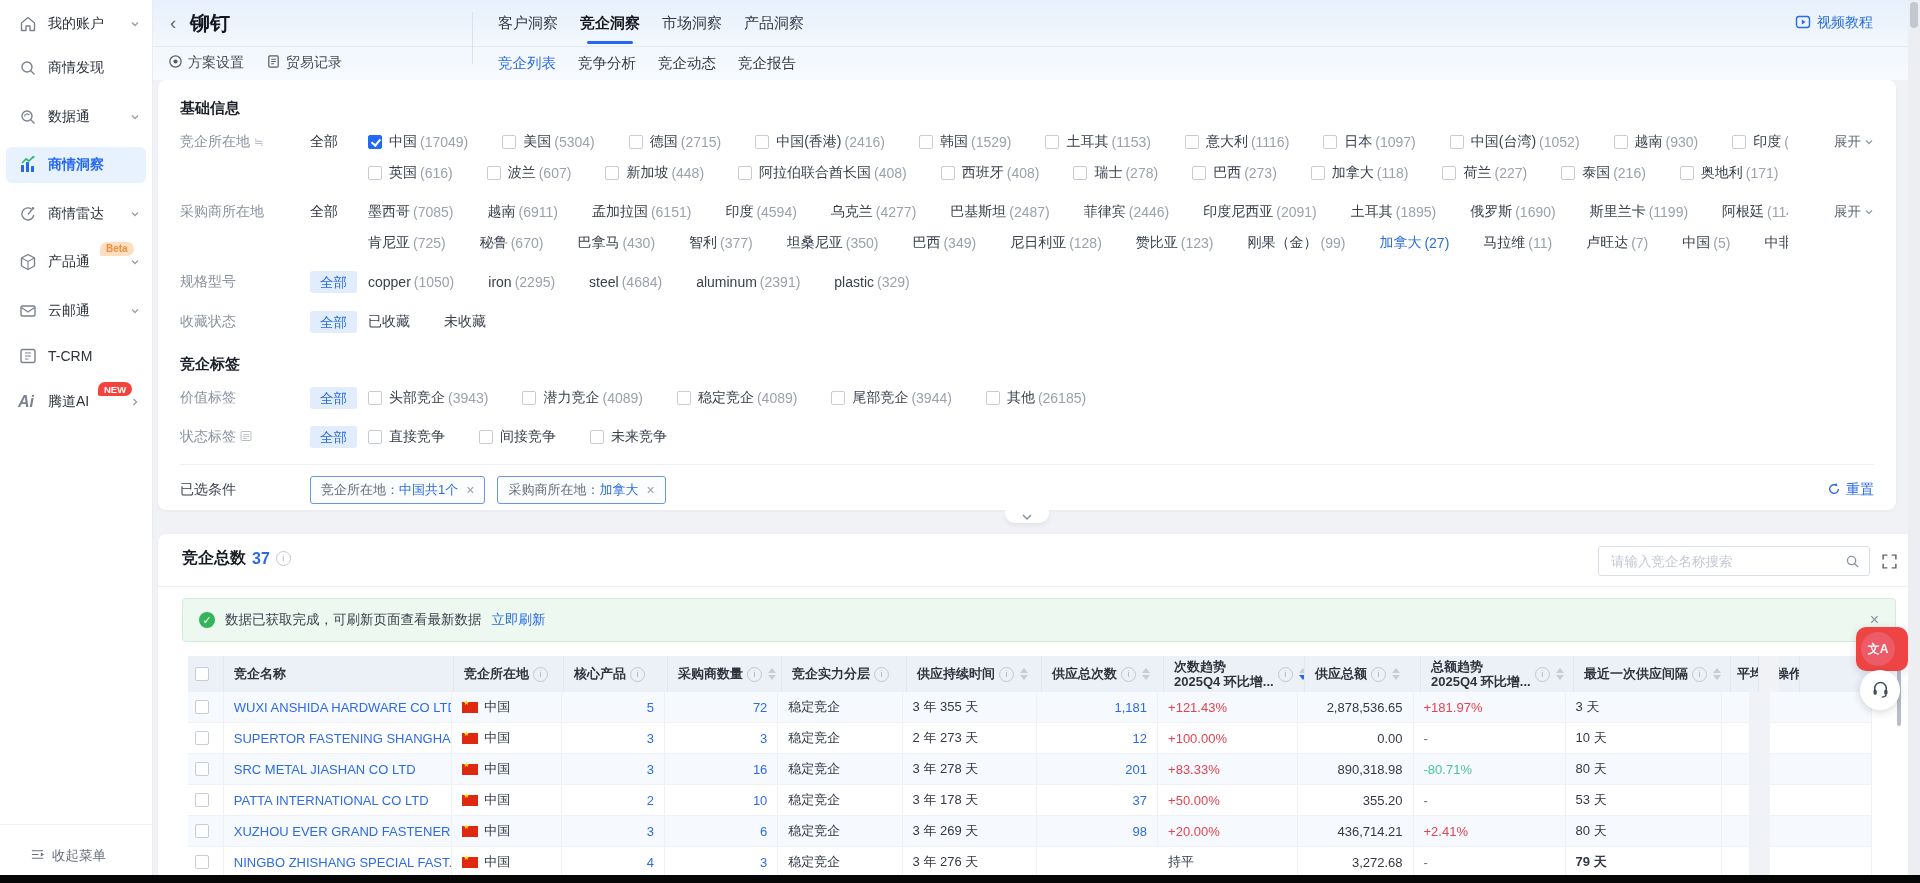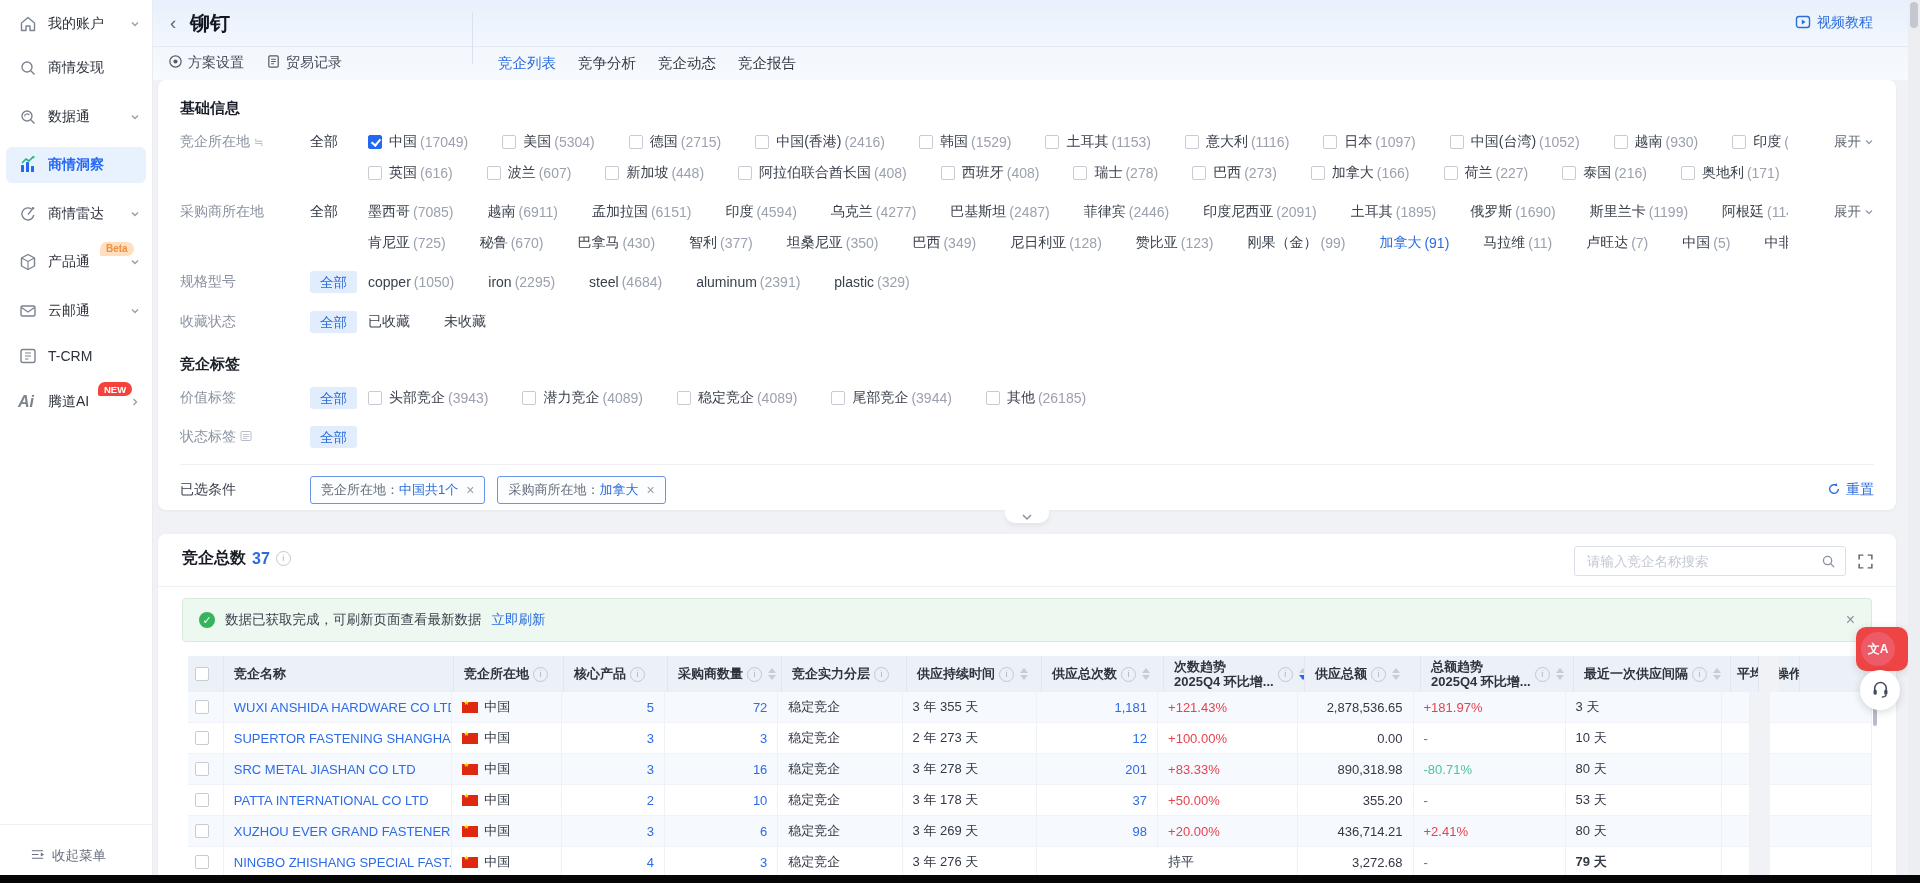--- a/index.html
+++ b/index.html
@@ -78,21 +78,21 @@
   .chip .pre{color:#666d79;}
   .chip .val{color:#2b6cde;}
   .chip .x{margin-left:8px;color:#98a0ad;font-size:14px;cursor:pointer;}
   .reset{position:absolute;right:0;top:0;height:30px;display:flex;align-items:center;gap:5px;
          color:#2b6cde;font-size:14px;cursor:pointer;}
   #notch{position:absolute;left:1005px;top:510px;width:44px;height:13px;background:#fff;
          border-radius:0 0 10px 10px;box-shadow:0 3px 4px rgba(30,40,60,.06);display:flex;
          align-items:center;justify-content:center;z-index:2;cursor:pointer;}
 
   
-  #tablePanel{left:158px;top:534px;width:1738px;height:349px;border-radius:8px 8px 0 0;}
+  #tablePanel{left:158px;top:534px;width:1738px;height:349px;border-radius:8px 8px 0 0;padding-left:24px;}
   .tp-head{position:absolute;top:14px;left:24px;display:flex;align-items:center;gap:6px;}
   .tp-title{font-size:16px;font-weight:700;color:#181c24;}
   .tp-count{font-size:16px;font-weight:700;color:#2b6cde;}
   .search-wrap{position:absolute;top:12px;right:50px;width:272px;height:30px;border:1px solid #dadfe8;
                border-radius:3px;background:#fff;display:flex;align-items:center;box-sizing:border-box;}
   .search-input{border:0;outline:0;flex:1;padding:0 8px 0 12px;font-size:13.5px;color:#333;background:transparent;}
   .search-input::placeholder{color:#c3c8d2;}
   .search-ico{margin-right:9px;display:flex;}
   .fs-btn{position:absolute;top:19px;right:22px;display:flex;cursor:pointer;}
   .tp-divider{position:absolute;top:52px;left:0;right:0;height:1px;background:#eef0f4;}
@@ -278,20 +278,26 @@
           </svg></span>
       <span>收起菜单</span>
     </div>
   </nav>
 
   <header id="header">
     <div class="h-row1">
       <span class="back">‹</span>
       <span class="pg-title">铆钉</span>
       <div class="h-divider"></div>
+      <div class="tabs" id="tabs">
+          <div class="tab">客户洞察</div>
+          <div class="tab active">竞企洞察</div>
+          <div class="tab">市场洞察</div>
+          <div class="tab">产品洞察</div>
+        </div>
       <div class="video-link">
         <span class="icn"><svg width="16" height="16" viewBox="0 0 16 16">
               <rect x="1.5" y="2.5" width="13" height="11" rx="2.5" fill="none" stroke="#2b6cde" stroke-width="1.4"></rect>
               <path d="M6.8 5.6v4.8L10.6 8z" fill="#2b6cde"></path>
             </svg></span>
         <span>视频教程</span>
       </div>
     </div>
     <div class="h-row2">
       <div class="toolbar" id="toolbar">
@@ -425,21 +431,21 @@
             <span class="cnt">(278)</span>
           </span>
           <span class="f-item">
             <span class="cb"></span>
             <span>巴西</span>
             <span class="cnt">(273)</span>
           </span>
           <span class="f-item">
             <span class="cb"></span>
             <span>加拿大</span>
-            <span class="cnt">(166)</span>
+            <span class="cnt">(118)</span>
           </span>
           <span class="f-item">
             <span class="cb"></span>
             <span>荷兰</span>
             <span class="cnt">(227)</span>
           </span>
           <span class="f-item">
             <span class="cb"></span>
             <span>泰国</span>
             <span class="cnt">(216)</span>
@@ -547,21 +553,21 @@
           <span class="f-item">
             <span>赞比亚</span>
             <span class="cnt">(123)</span>
           </span>
           <span class="f-item">
             <span>刚果（金）</span>
             <span class="cnt">(99)</span>
           </span>
           <span class="f-item sel">
             <span>加拿大</span>
-            <span class="cnt">(91)</span>
+            <span class="cnt">(27)</span>
           </span>
           <span class="f-item">
             <span>马拉维</span>
             <span class="cnt">(11)</span>
           </span>
           <span class="f-item">
             <span>卢旺达</span>
             <span class="cnt">(7)</span>
           </span>
           <span class="f-item">
@@ -651,20 +657,34 @@
       </div>
       <div class="f-line" style="margin-top: 9px;">
         <div class="f-label">
           <span>状态标签</span>
           <span class="lbl-suffix"><svg width="12" height="12" viewBox="0 0 12 12">
               <rect x="1" y="1.5" width="10" height="9" rx="1" fill="none" stroke="#b7bcc7" stroke-width="1"></rect>
               <path d="M3 4.5h6M3 6.5h6M3 8.5h4" stroke="#b7bcc7" stroke-width="0.9"></path>
             </svg></span>
         </div>
         <div class="f-all"><span class="chip-all">全部</span></div>
+        <div class="f-opts">
+          <span class="f-item">
+            <span class="cb"></span>
+            <span>直接竞争</span>
+          </span>
+          <span class="f-item">
+            <span class="cb"></span>
+            <span>间接竞争</span>
+          </span>
+          <span class="f-item">
+            <span class="cb"></span>
+            <span>未来竞争</span>
+          </span>
+        </div>
       </div>
       <div class="f-divider"></div>
       <div class="selected-row">
         <div class="sel-label">已选条件</div>
         <div class="chip">
           <span class="pre">竞企所在地：</span>
           <span class="val">中国共1个</span>
           <span class="x">×</span>
         </div>
         <div class="chip">

